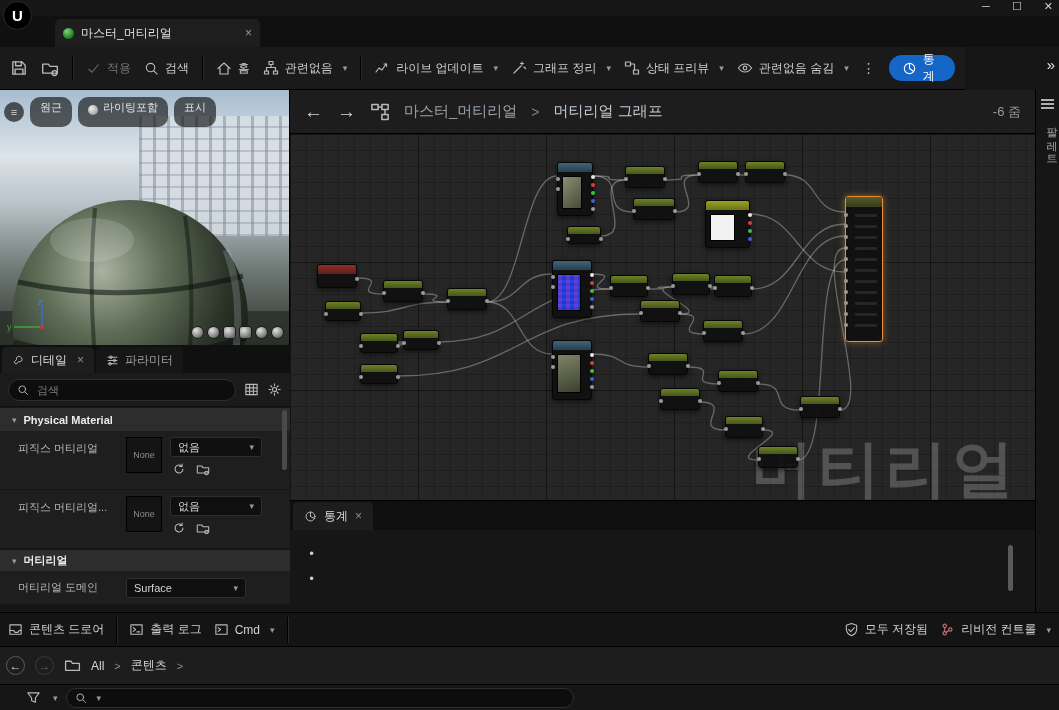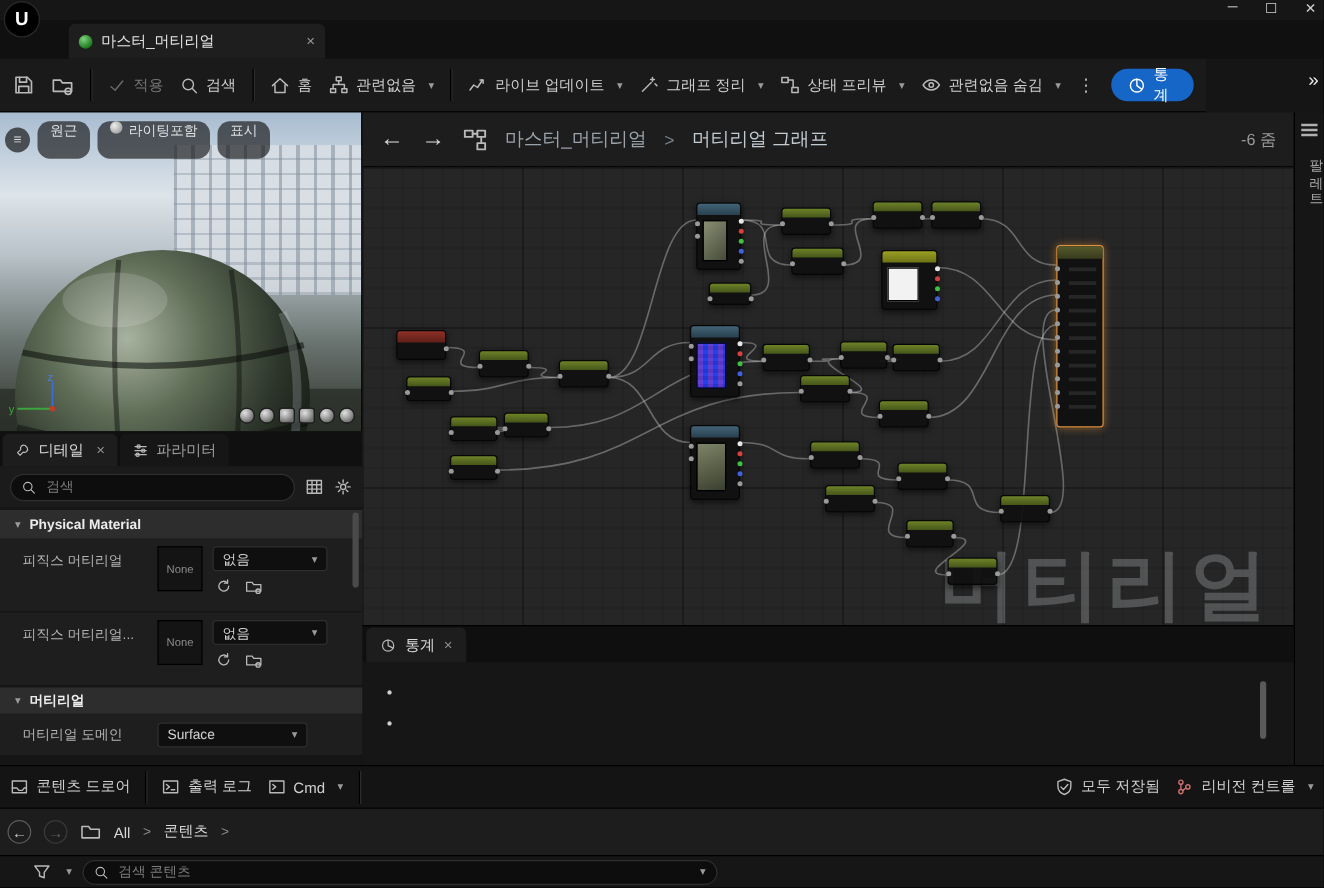--- a/index.html
+++ b/index.html
@@ -42,21 +42,21 @@
             background:linear-gradient(180deg,#a8bcd0 0%,#dde4ea 26%,#b8c2c8 45%,#6a7470 72%,#30342e 100%);
             border-right:1px solid #000;}
   .building{position:absolute;right:0;top:26px;width:150px;height:120px;background:rgba(216,222,228,.85);
             background-image:repeating-linear-gradient(90deg,rgba(120,135,150,.5) 0 3px,transparent 3px 14px),
                              repeating-linear-gradient(0deg,rgba(120,135,150,.35) 0 2px,transparent 2px 12px);}
   .ground{position:absolute;left:0;bottom:0;width:100%;height:34px;background:#2b2e28;opacity:.8;}
   .vp-top{position:absolute;left:4px;top:7px;display:flex;gap:6px;align-items:center;}
   .vp-burger{width:20px;height:20px;border-radius:50%;background:rgba(10,10,10,.65);display:flex;
              align-items:center;justify-content:center;color:#ddd;font-size:11px;}
   .pill{height:30px;border-radius:10px;background:rgba(10,10,10,.62);color:#e0e0e0;font-size:11px;
-        display:flex;align-items:flex-start;padding:0 10px;gap:5px;}
+        display:flex;align-items:flex-end;padding:12px 10px;gap:5px;}
   .pill .cam{width:10px;height:10px;border-radius:50%;background:radial-gradient(circle at 35% 35%,#eee,#888);}
   .shape-row{position:absolute;right:5px;bottom:6px;display:flex;gap:3px;}
   .shape{width:13px;height:13px;border-radius:50%;border:1px solid #1c1c1c;
          background:radial-gradient(circle at 35% 30%,#e2e2e2,#6e6e6e 75%);}
   .shape.sq{border-radius:3px;}
   
   .dtabs{position:absolute;left:0;top:345px;width:290px;height:28px;background:#101010;display:flex;align-items:flex-end;}
   .dtab{height:26px;display:flex;align-items:center;gap:6px;padding:0 10px;background:#1d1d1d;
         border-radius:5px 5px 0 0;margin-left:2px;color:#dcdcdc;}
   .dtab.inactive{background:#161616;color:#9f9f9f;}
@@ -738,18 +738,17 @@
   <div class="csearch">
     <span class="ico"><svg width="15" height="15" viewBox="0 0 16 16">
           <path d="M2 3h12L10 8.5V13l-4-1.5V8.5z"></path>
         </svg></span>
     <span class="chev">▾</span>
     <div class="sbox">
       <span class="ico"><svg width="12" height="12" viewBox="0 0 16 16">
             <circle cx="7" cy="7" r="4.5"></circle>
             <path d="M10.5 10.5L14 14"></path>
           </svg></span>
-      <input placeholder="검색 콘텐츠" style="">
       <span class="chev">▾</span>
     </div>
   </div>
 
 </div>
 
 </body></html>

